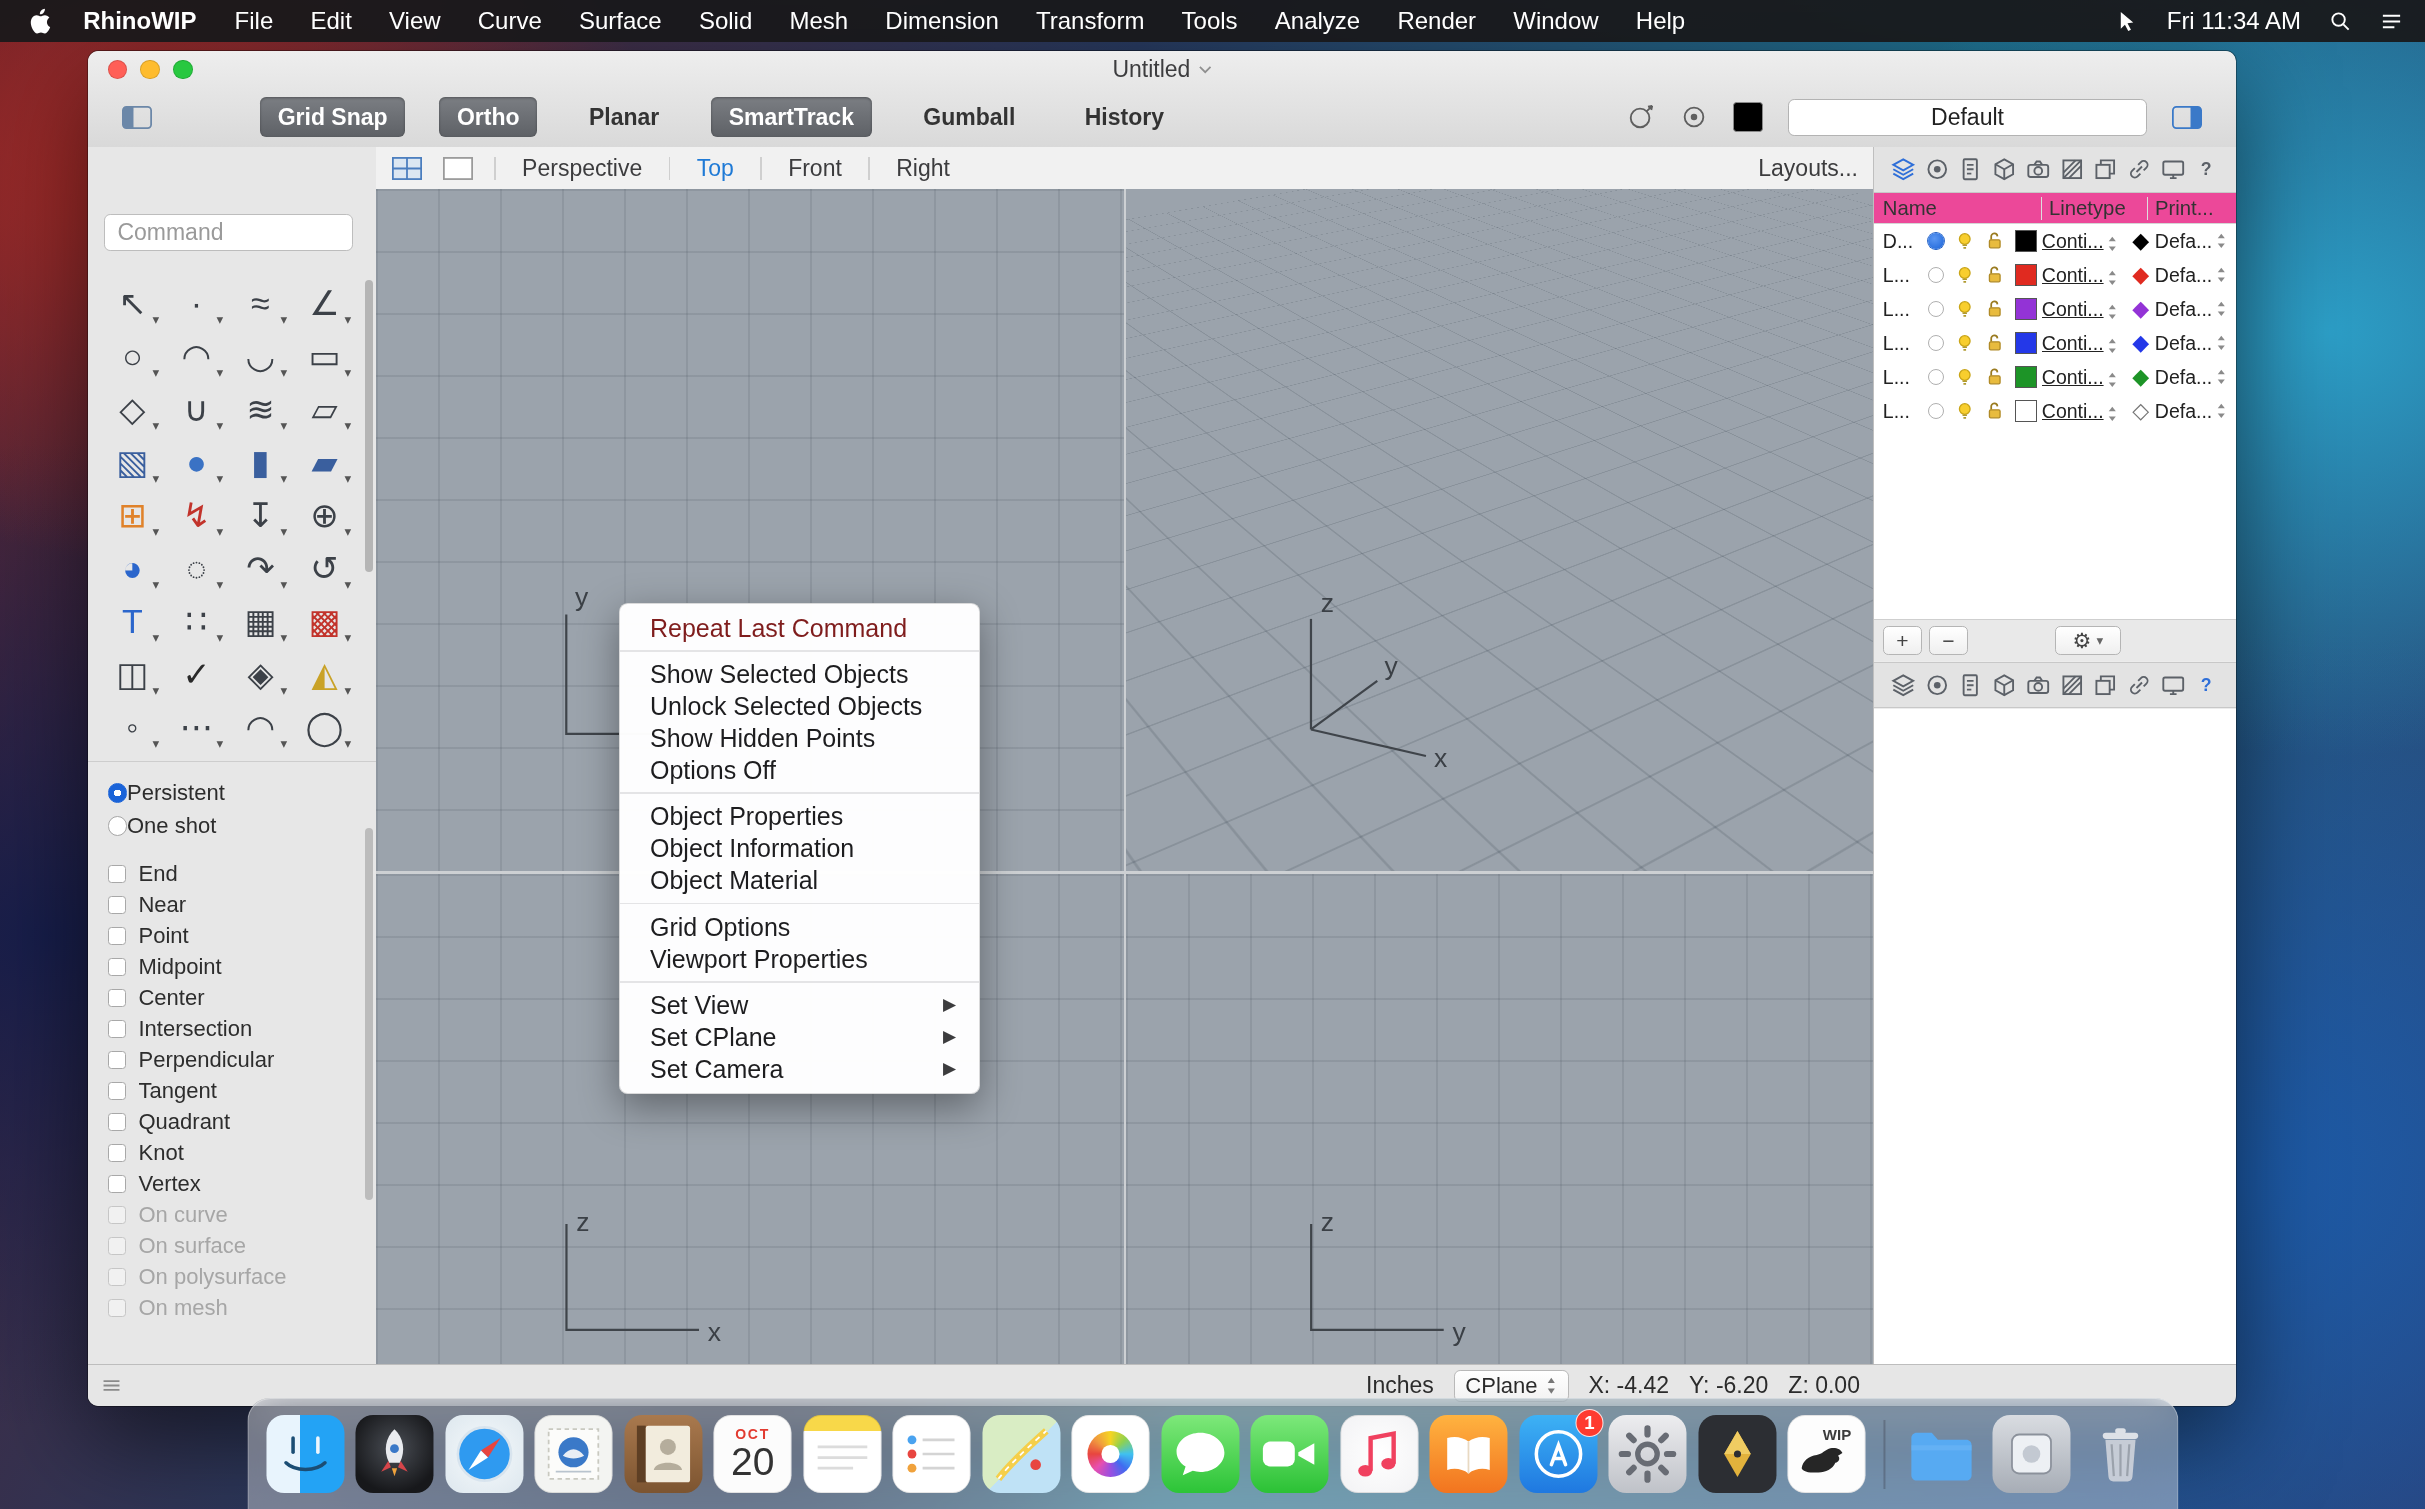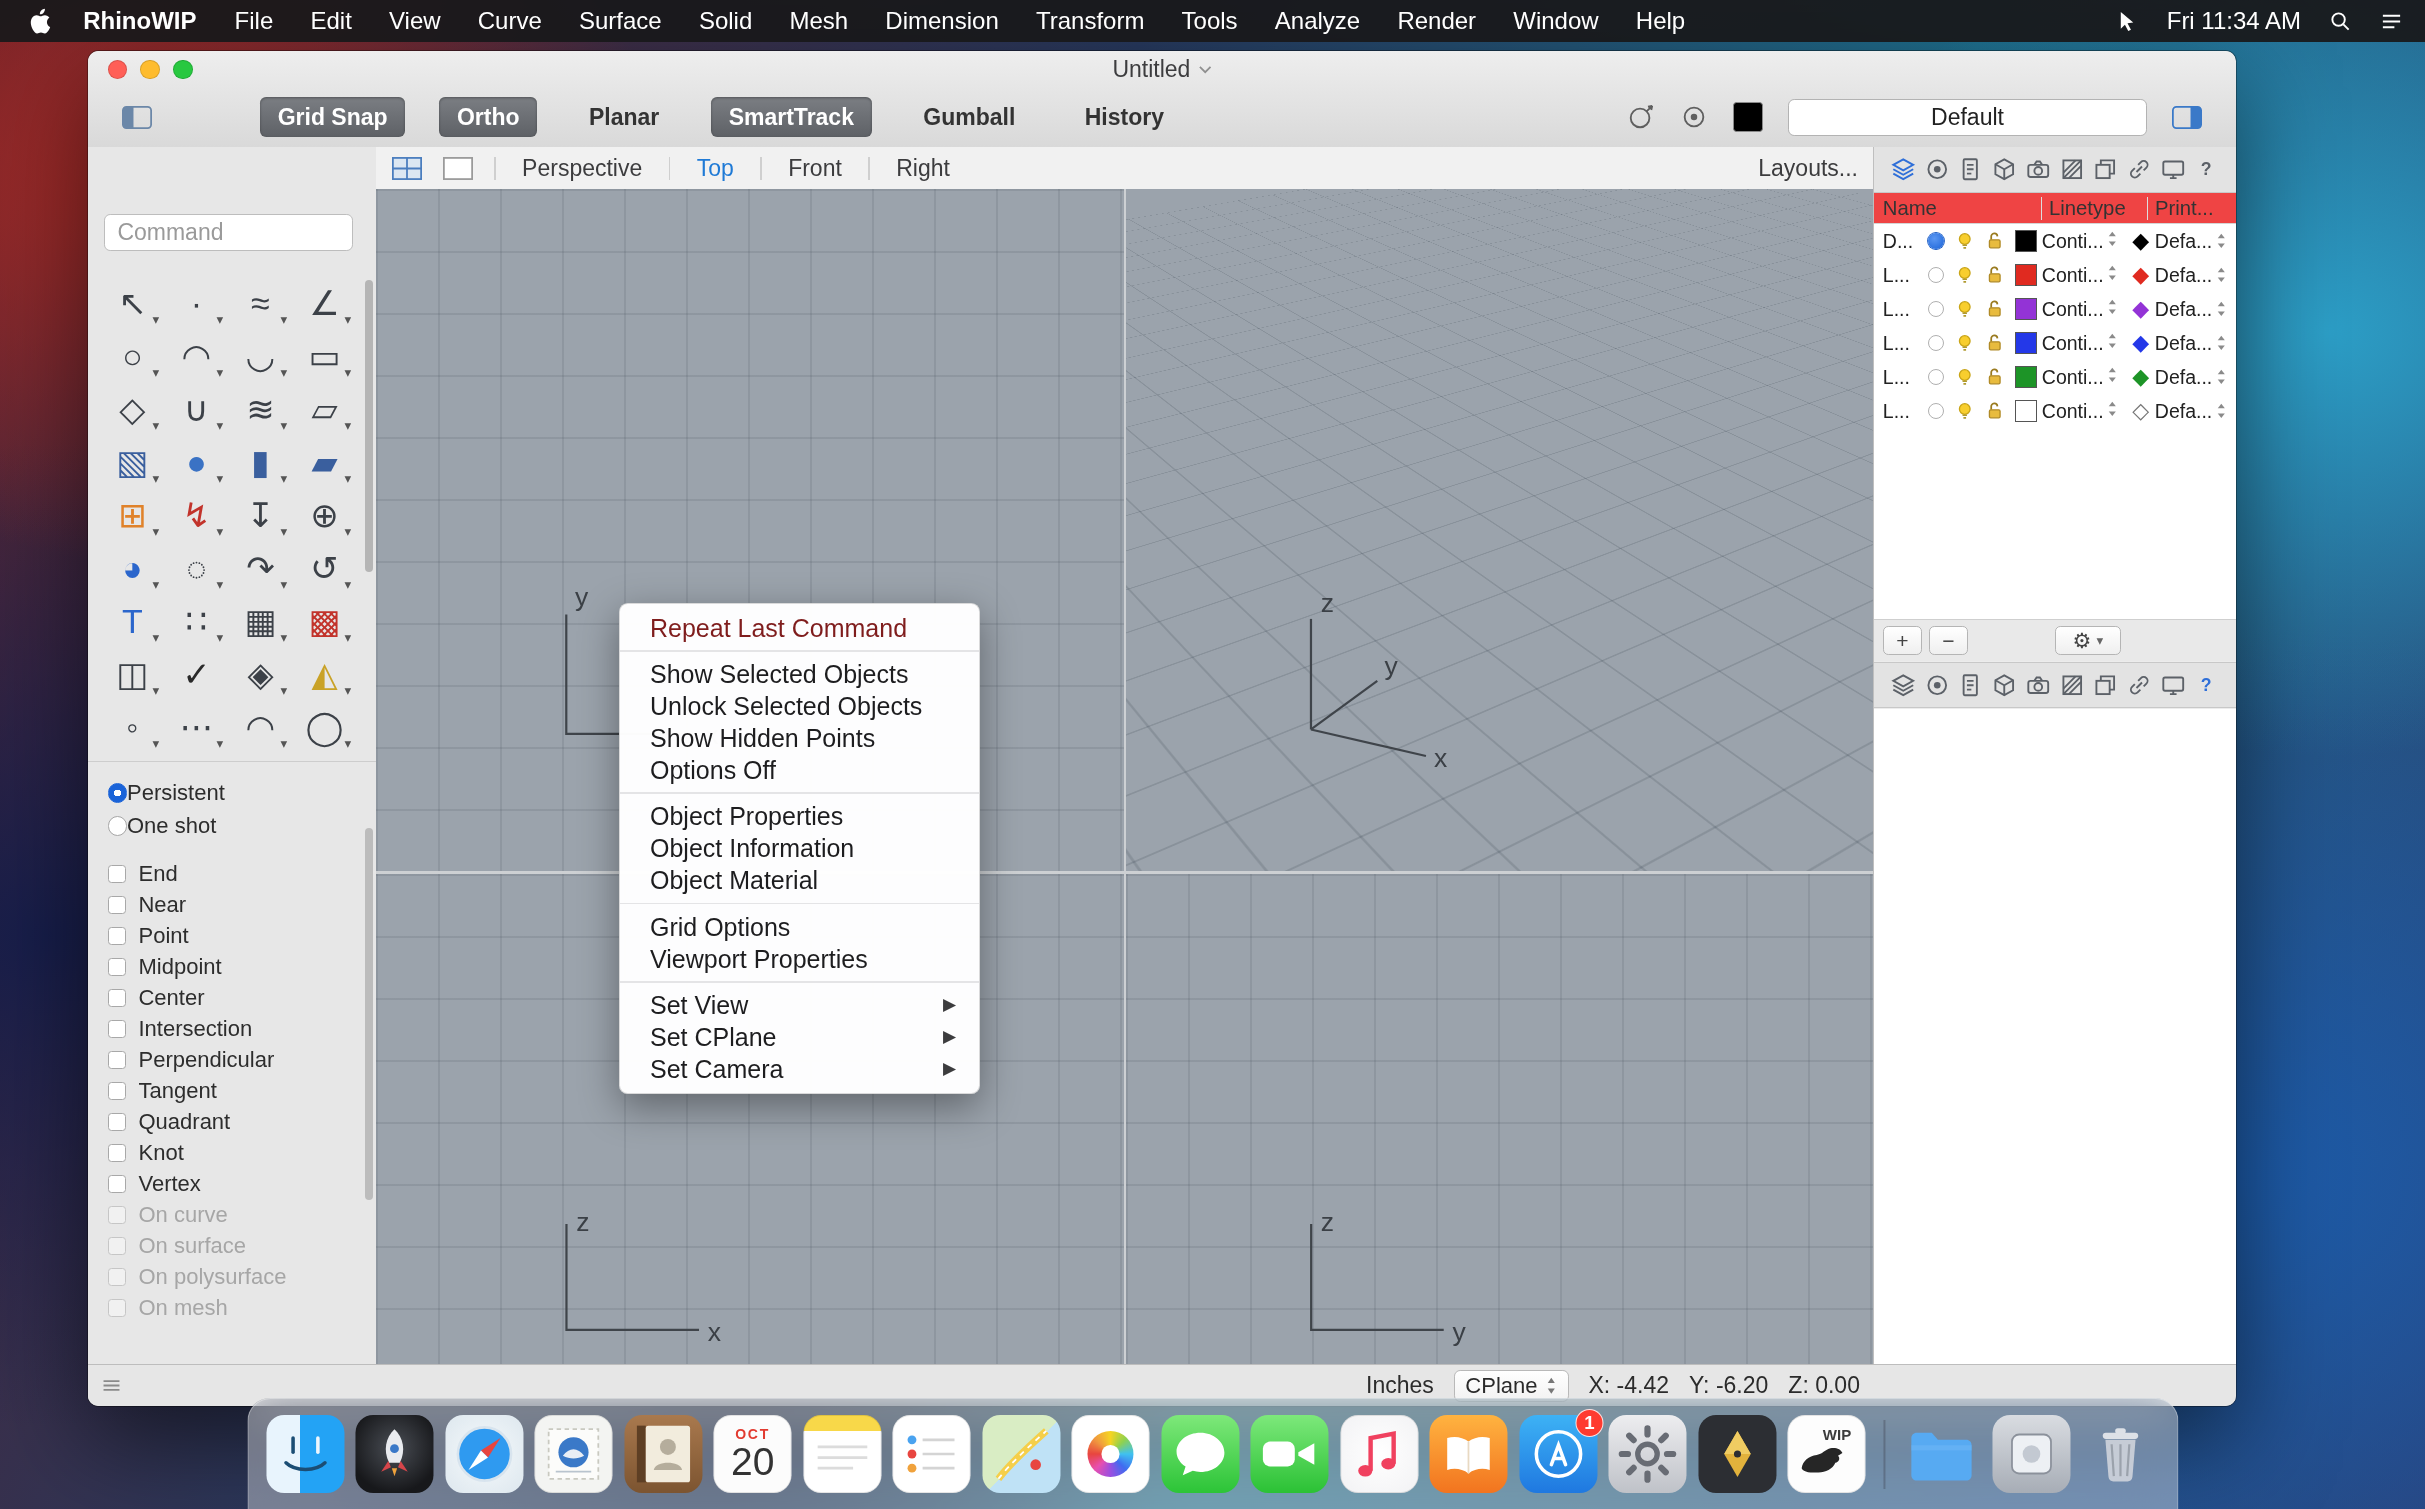--- a/index.html
+++ b/index.html
@@ -102,32 +102,32 @@
   
   .right-panel{position:absolute;right:0;top:0;bottom:0;width:362px;background:#ececec;border-left:0.9px solid #bfbfbf;}
   .strip{position:absolute;left:0;right:0;height:46px;background:#e3e3e3;border-bottom:0.9px solid #c8c8c8;
     display:flex;align-items:center;justify-content:space-between;padding:0 16px;box-sizing:border-box;}
   .strip .sic{width:26.5px;height:26.5px;color:#5c6168;}
   .strip .sic svg{width:26.5px;height:26.5px;fill:none;stroke:currentColor;stroke-width:1.7;}
   .strip .sic.act{color:#2f6fd8;}
   #strip1{top:0;}
   #strip2{top:515px;border-top:0.9px solid #c8c8c8;}
   .ltable{position:absolute;top:46px;left:0;right:0;height:426px;background:#fff;}
-  .lt-head{height:30px;display:flex;align-items:center;font-size:20.3px;color:#333;background:#ef4444;
+  .lt-head{height:30px;display:flex;align-items:center;font-size:20.3px;color:#333;background:#ec4899;
     border-bottom:0.9px solid #d5d5d5;}
   .h-name{flex:0 0 168px;padding-left:8.8px;border-right:0.9px solid #ddd;box-sizing:border-box;}
   .h-line{flex:0 0 106px;padding-left:7px;border-right:0.9px solid #ddd;box-sizing:border-box;}
   .h-print{flex:1;padding-left:7px;}
   .lrow{display:flex;align-items:center;height:34px;font-size:19.5px;color:#222;}
   .c-name{flex:0 0 39px;padding-left:8.8px;overflow:hidden;white-space:nowrap;}
   .c-cur{flex:0 0 28px;display:flex;justify-content:center;}
   .c-ic{flex:0 0 30px;display:flex;justify-content:center;}
   .c-sw{flex:0 0 32px;display:flex;justify-content:center;}
   .c-sw i{width:19.5px;height:19.5px;border:0.9px solid #555;display:block;}
-  .c-lt{flex:0 0 85px;display:flex;align-items:flex-start;gap:3.5px;white-space:nowrap;overflow:hidden;}
+  .c-lt{flex:0 0 85px;display:flex;align-items:flex-end;gap:3.5px;white-space:nowrap;overflow:hidden;text-decoration:underline;}
   .c-dia{flex:0 0 28px;text-align:center;font-size:22px;line-height:1;}
   .c-pr{flex:1;display:flex;align-items:center;gap:3.5px;white-space:nowrap;overflow:hidden;}
   .curdot{width:16px;height:16px;border-radius:50%;background:radial-gradient(circle at 40% 35%,#5b97f2,#1a63d8);
     box-shadow:0 0 0 0.9px #1557c0;}
   .curring{width:14px;height:14px;border-radius:50%;border:1.8px solid #b0b0b0;background:#fff;}
   .lactions{position:absolute;top:472px;left:0;right:0;height:42px;background:#e9e9e9;border-top:0.9px solid #cfcfcf;
     display:flex;align-items:center;gap:7px;padding:0 8.8px;box-sizing:border-box;}
   .btn-sm{min-width:37px;height:26.5px;border:0.9px solid #b5b5b5;border-radius:5.3px;background:linear-gradient(#fff,#efefef);
     display:flex;align-items:center;justify-content:center;font-size:21px;color:#444;}
   .gearbtn{width:64px;gap:5.3px;margin-left:80px;}

